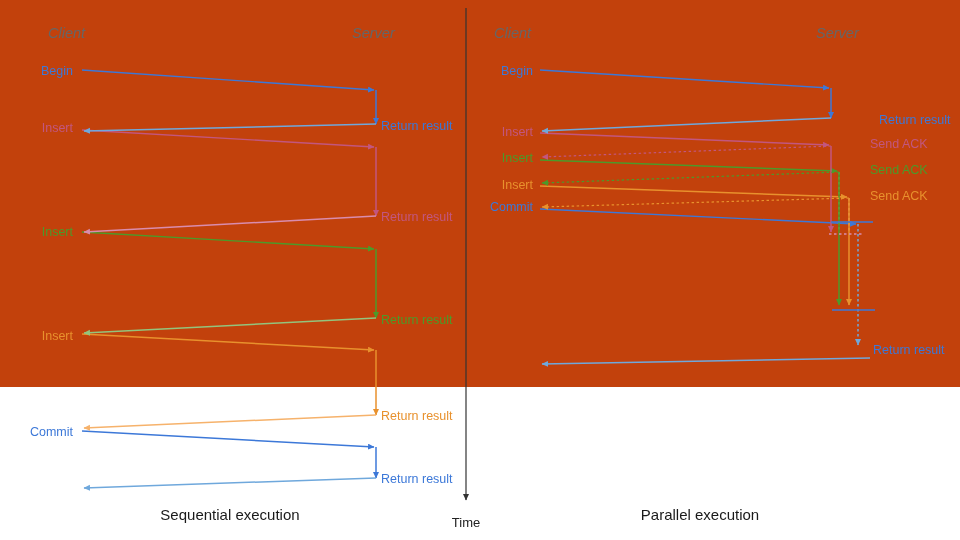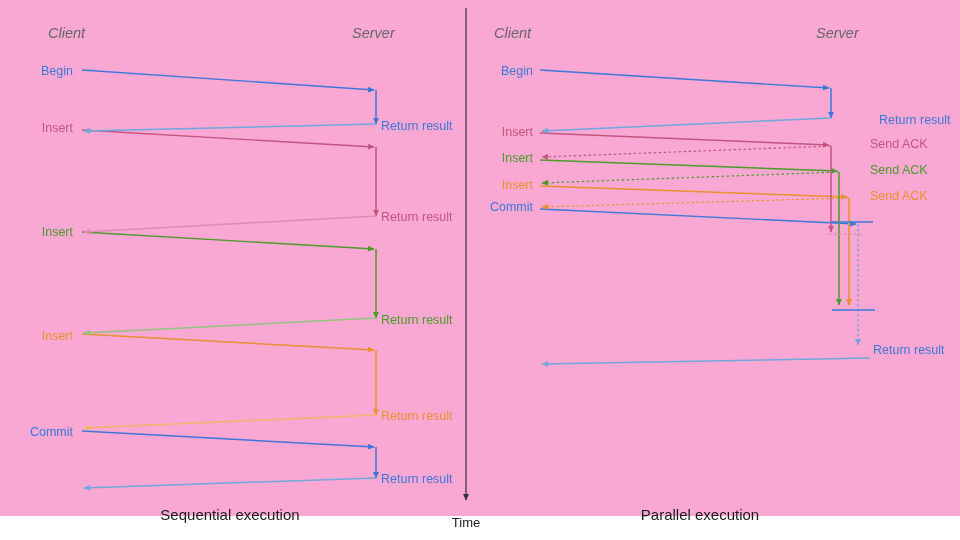--- a/index.html
+++ b/index.html
@@ -1,17 +1,17 @@
 <!DOCTYPE html>
 <html><head>
 <meta charset="utf-8">
 <style>
   html,body{margin:0;padding:0;background:#ffffff;}
   body{width:960px;height:540px;overflow:hidden;font-family:"Liberation Sans",sans-serif;}
-  #root{position:relative;width:960px;height:516px;background:#f9a8d4;}
+  #root{position:relative;width:960px;height:387px;background:#c2410c;}
   svg{display:block;}
   .lane-title{font-style:italic;font-size:14.5px;fill:#666666;font-family:"Liberation Sans",sans-serif;}
   .caption{font-size:15px;fill:#1a1a1a;font-family:"Liberation Sans",sans-serif;}
   .axis-label{font-size:13px;fill:#222222;font-family:"Liberation Sans",sans-serif;}
   .msg{font-size:12.5px;font-family:"Liberation Sans",sans-serif;}
 </style>
 </head>
 <body>
 
 <div id="root">

